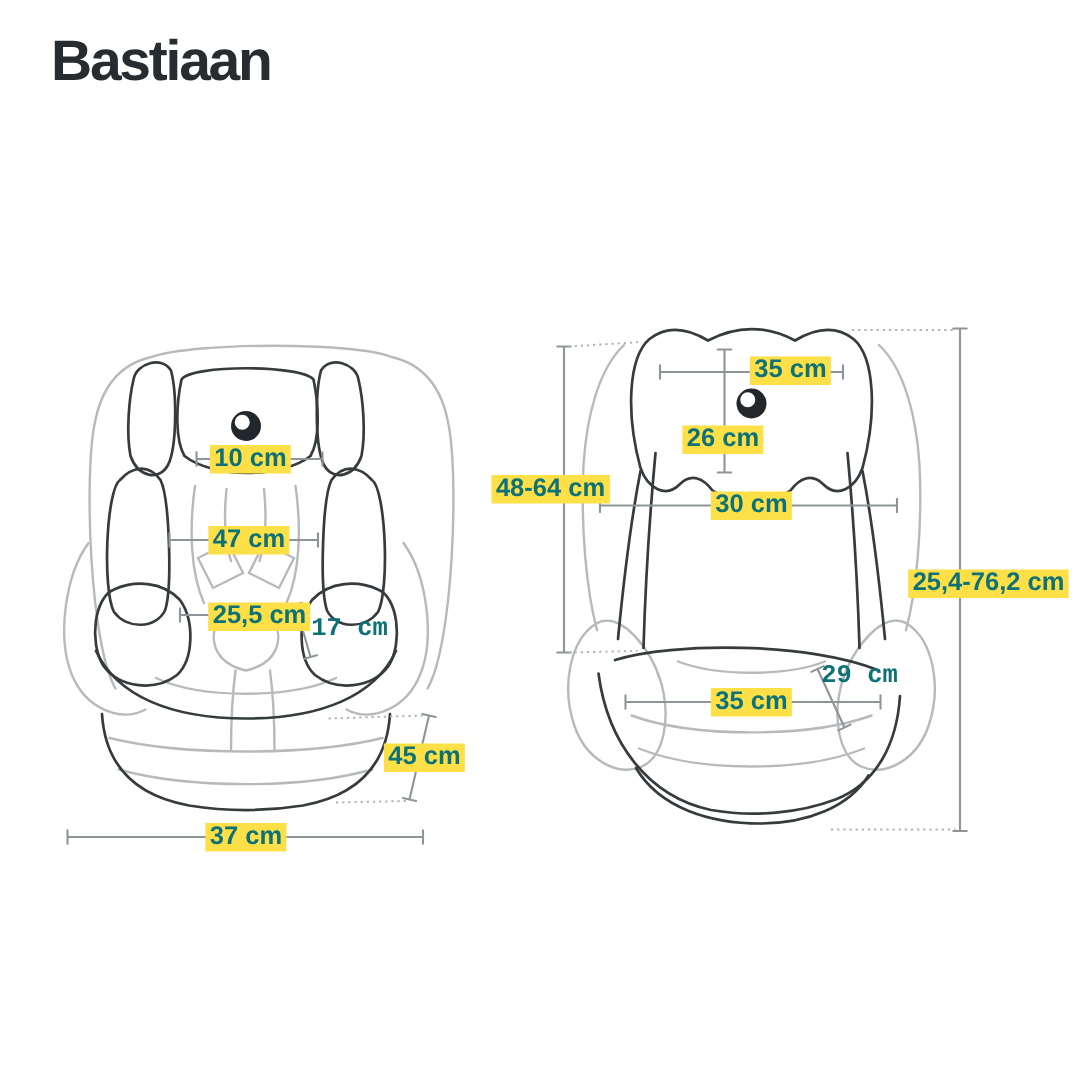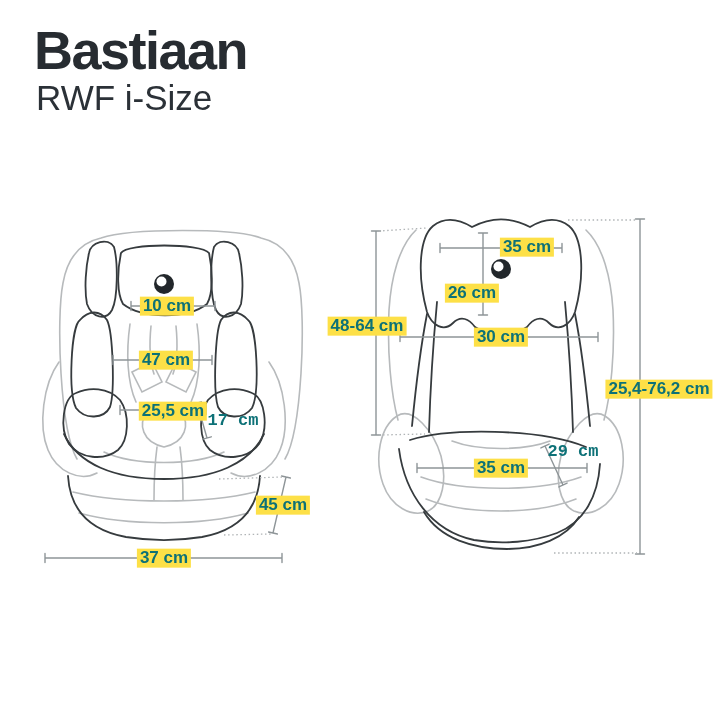--- a/index.html
+++ b/index.html
@@ -2,41 +2,40 @@
 <html><head>
 <meta charset="utf-8">
 <style>
   html,body{margin:0;padding:0;background:#fff;}
   .stage{
     position:relative;width:720px;height:720px;background:#ffffff;overflow:hidden;
     font-family:"Liberation Sans",sans-serif;
   }
   .title{
     position:absolute;left:34px;top:22px;
-    font-size:54px;font-weight:800;letter-spacing:-1.5px;color:#272c31;line-height:1.05;
+    font-size:38px;font-weight:800;letter-spacing:-1.5px;color:#272c31;line-height:1.05;
   }
   .subtitle{
     position:absolute;left:36px;top:80px;
     font-size:35px;font-weight:400;letter-spacing:0;color:#2b3137;line-height:1.05;
   }
   .diagram-svg{position:absolute;left:0;top:0;}
   .dim-label{
     position:absolute;transform:translate(-50%,-50%);
     font-size:17px;font-weight:700;color:#0d7177;background:#fde047;
     padding:0 3px;white-space:nowrap;line-height:1.1;
   }
   .dim-label.nobg{background:transparent;padding:0;font-family:Liberation Mono, monospace;}
 </style>
 </head>
 <body>
 
 <div class="stage">
 
   <div class="title">Bastiaan</div>
-  <div class="subtitle">RWF i-Size</div>
 
   <svg class="diagram-svg" width="720" height="720" viewBox="0 0 720 720">
 
     <g>
 
       <g fill="none" stroke="#b7babc" stroke-width="1.6" stroke-linecap="round">
         <path d="M 77,459 C 60,430 56,318 63,283 C 68,255 83,242 101,238 C 130,228 236,228 261,238 C 279,242 294,255 299,283 C 306,318 302,430 285,459"></path>
         <path d="M 59,362 C 43,384 38,426 48,450 C 57,472 80,482 97,473"></path>
         <path d="M 269,362 C 285,384 290,426 280,450 C 271,472 248,482 231,473"></path>
         <path d="M 130,324 C 126,352 127,382 136,402"></path>
@@ -139,20 +138,20 @@
   </svg>
 
   <span class="dim-label" style="left:167px;top:306px">10 cm</span>
   <span class="dim-label" style="left:166px;top:360px">47 cm</span>
   <span class="dim-label" style="left:173px;top:411px">25,5 cm</span>
   <span class="dim-label nobg" style="left:233px;top:421px">17 cm</span>
   <span class="dim-label" style="left:283px;top:505px">45 cm</span>
   <span class="dim-label" style="left:164px;top:558px">37 cm</span>
 
   <span class="dim-label" style="left:527px;top:247px">35 cm</span>
-  <span class="dim-label" style="left:472px;top:293px">26 cm</span>
+  <span class="dim-label" style="left:482px;top:293px">26 cm</span>
   <span class="dim-label" style="left:501px;top:337px">30 cm</span>
   <span class="dim-label" style="left:367px;top:326px">48-64 cm</span>
   <span class="dim-label" style="left:659px;top:389px">25,4-76,2 cm</span>
   <span class="dim-label nobg" style="left:573px;top:452px">29 cm</span>
   <span class="dim-label" style="left:501px;top:468px">35 cm</span>
 
 </div>
 
 </body></html>

